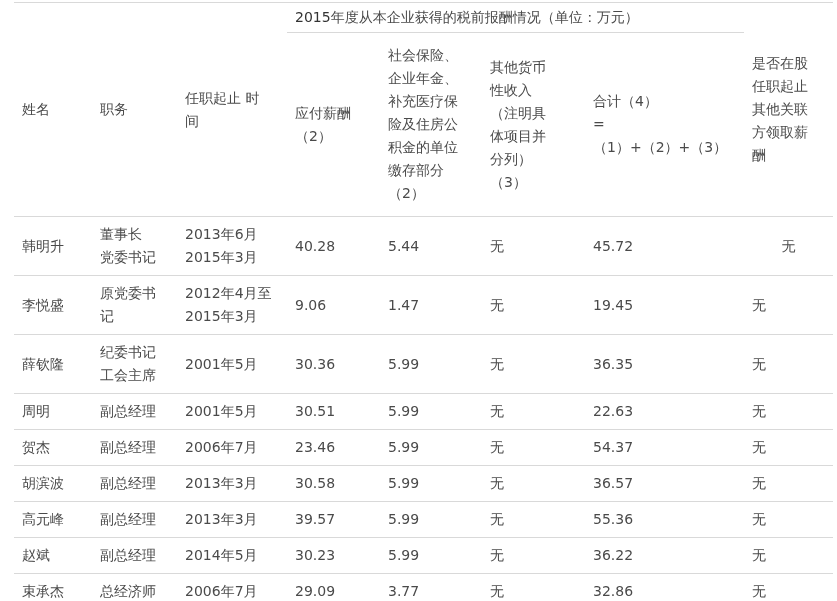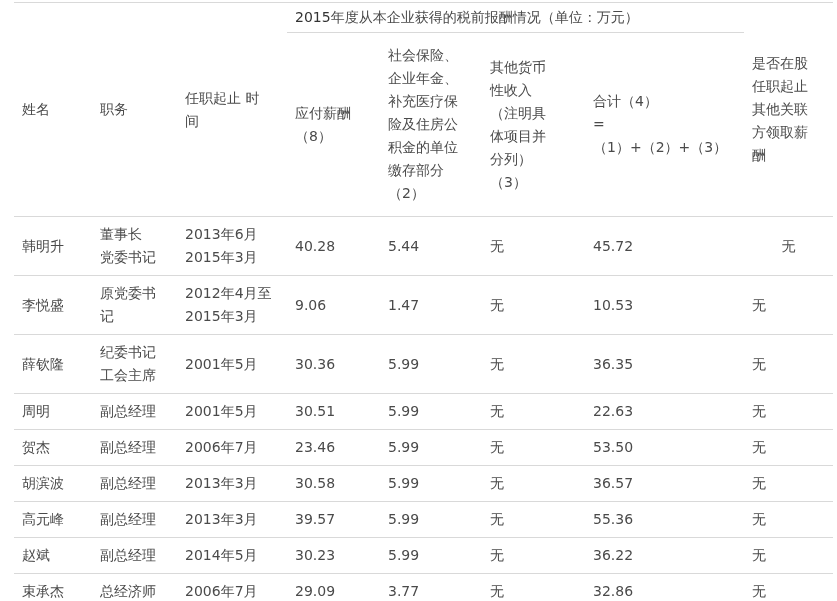--- a/index.html
+++ b/index.html
@@ -54,21 +54,21 @@
 间</th>
         <th colspan="4" class="span-title"><span class="year">2015</span><span>年度从本企业获得的税前报酬情况（单位：万元）</span></th>
         <th rowspan="2" class="rowspan-head">是否在股
 任职起止
 其他关联
 方领取薪
 酬</th>
       </tr>
       <tr class="cols-row">
         <th>应付薪酬
-（8）</th>
+（2）</th>
         <th>社会保险、
 企业年金、
 补充医疗保
 险及住房公
 积金的单位
 缴存部分
 （2）</th>
         <th>其他货币
 性收入
 （注明具
@@ -94,21 +94,21 @@
         </tr>
         <tr>
           <td>李悦盛</td>
           <td>原党委书
 记</td>
           <td>2012年4月至
 2015年3月</td>
           <td>9.06</td>
           <td>1.47</td>
           <td>无</td>
-          <td>10.53</td>
+          <td>19.45</td>
           <td>无</td>
         </tr>
         <tr>
           <td>薛钦隆</td>
           <td>纪委书记
 工会主席</td>
           <td>2001年5月</td>
           <td>30.36</td>
           <td>5.99</td>
           <td>无</td>
@@ -125,21 +125,21 @@
           <td>22.63</td>
           <td>无</td>
         </tr>
         <tr>
           <td>贺杰</td>
           <td>副总经理</td>
           <td>2006年7月</td>
           <td>23.46</td>
           <td>5.99</td>
           <td>无</td>
-          <td>53.50</td>
+          <td>54.37</td>
           <td>无</td>
         </tr>
         <tr>
           <td>胡滨波</td>
           <td>副总经理</td>
           <td>2013年3月</td>
           <td>30.58</td>
           <td>5.99</td>
           <td>无</td>
           <td>36.57</td>

